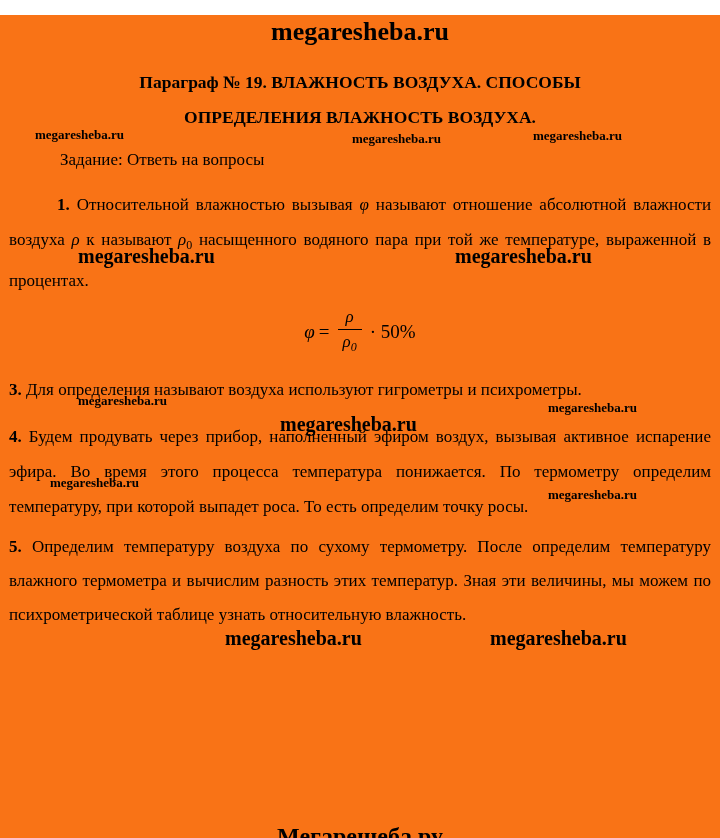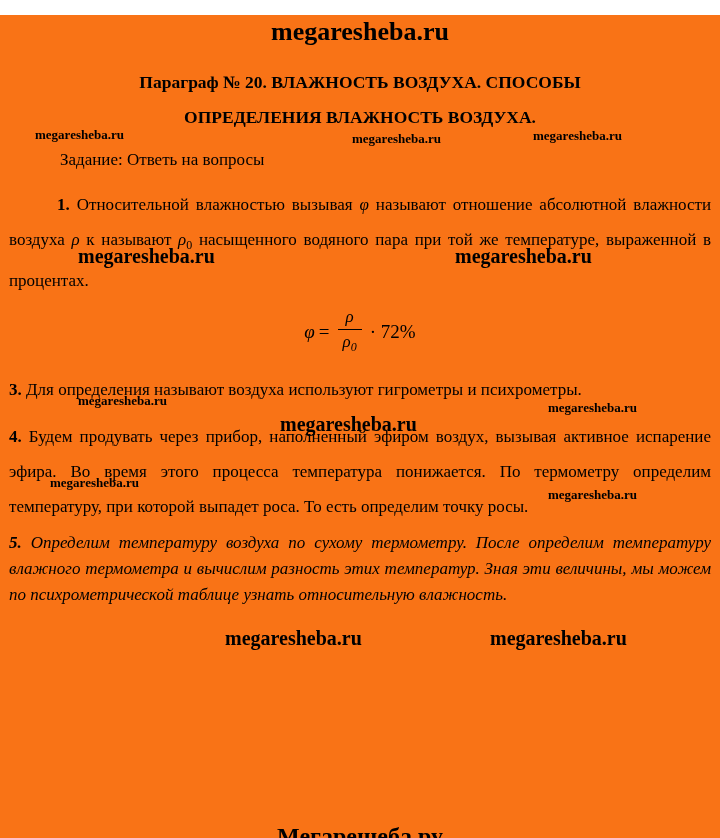--- a/index.html
+++ b/index.html
@@ -40,21 +40,21 @@
     text-align: justify;
     text-align-last: left;
   }
   .para.indent { text-indent: 48px; }
   .para .num { font-weight: bold; }
   .para .sym { font-style: italic; }
   .para sub, .formula sub { font-size: 12px; }
   .para-2 { margin-top: 14px; }
   .para-3 { margin-top: 12px; }
   .para-4 { margin-top: 12px; font-family: Liberation Serif, serif; }
-  .para-5 { margin-top: 6px; line-height: 26px; font-style: italic; }
+  .para-5 { margin-top: 6px; line-height: 34px; }
   .formula {
     margin-top: 6px;
     height: 56px;
     display: flex;
     justify-content: center;
     align-items: center;
     font-size: 19px;
   }
   .formula .ital { font-style: italic; }
   .formula .eq { margin: 0 8px 0 4px; }
@@ -105,21 +105,21 @@
   }
 </style>
 </head>
 <body>
 
 <div class="page">
 
   <div class="header-wm">megaresheba.ru</div>
 
   <div class="title">
-    <div>Параграф № 20. ВЛАЖНОСТЬ ВОЗДУХА. СПОСОБЫ</div>
+    <div>Параграф № 19. ВЛАЖНОСТЬ ВОЗДУХА. СПОСОБЫ</div>
     <div>ОПРЕДЕЛЕНИЯ ВЛАЖНОСТЬ ВОЗДУХА.</div>
   </div>
 
   <div class="subheading">Задание: Ответь на вопросы</div>
 
   <p class="para indent para-1"><b class="num">1.</b>
     <span>Относительной влажностью вызывая</span>
     <i class="sym">φ</i>
     <span>называют отношение абсолютной влажности воздуха</span>
     <i class="sym">ρ</i>
@@ -128,21 +128,21 @@
     <span>насыщенного водяного пара при той же температуре, выраженной в процентах.</span></p>
 
   <div class="formula">
     <span class="ital">φ</span>
     <span class="eq">=</span>
     <span class="frac">
       <span class="fnum ital">ρ</span>
       <span class="fden ital"><i>ρ</i><sub>0</sub></span>
     </span>
     <span class="mult">·</span>&nbsp;
-    <span class="mult">72%</span>
+    <span class="mult">50%</span>
   </div>
 
 
   <p class="para para-3"><b class="num">3.</b>
     <span>Для определения называют воздуха используют гигрометры и психрометры.</span></p>
 
   <p class="para para-4"><b class="num">4.</b>
     <span>Будем продувать через прибор, наполненный эфиром воздух, вызывая активное испарение эфира. Во время этого процесса температура понижается. По термометру определим температуру, при которой выпадет роса. То есть определим точку росы.</span></p>
 
   <p class="para para-5"><b class="num">5.</b>

